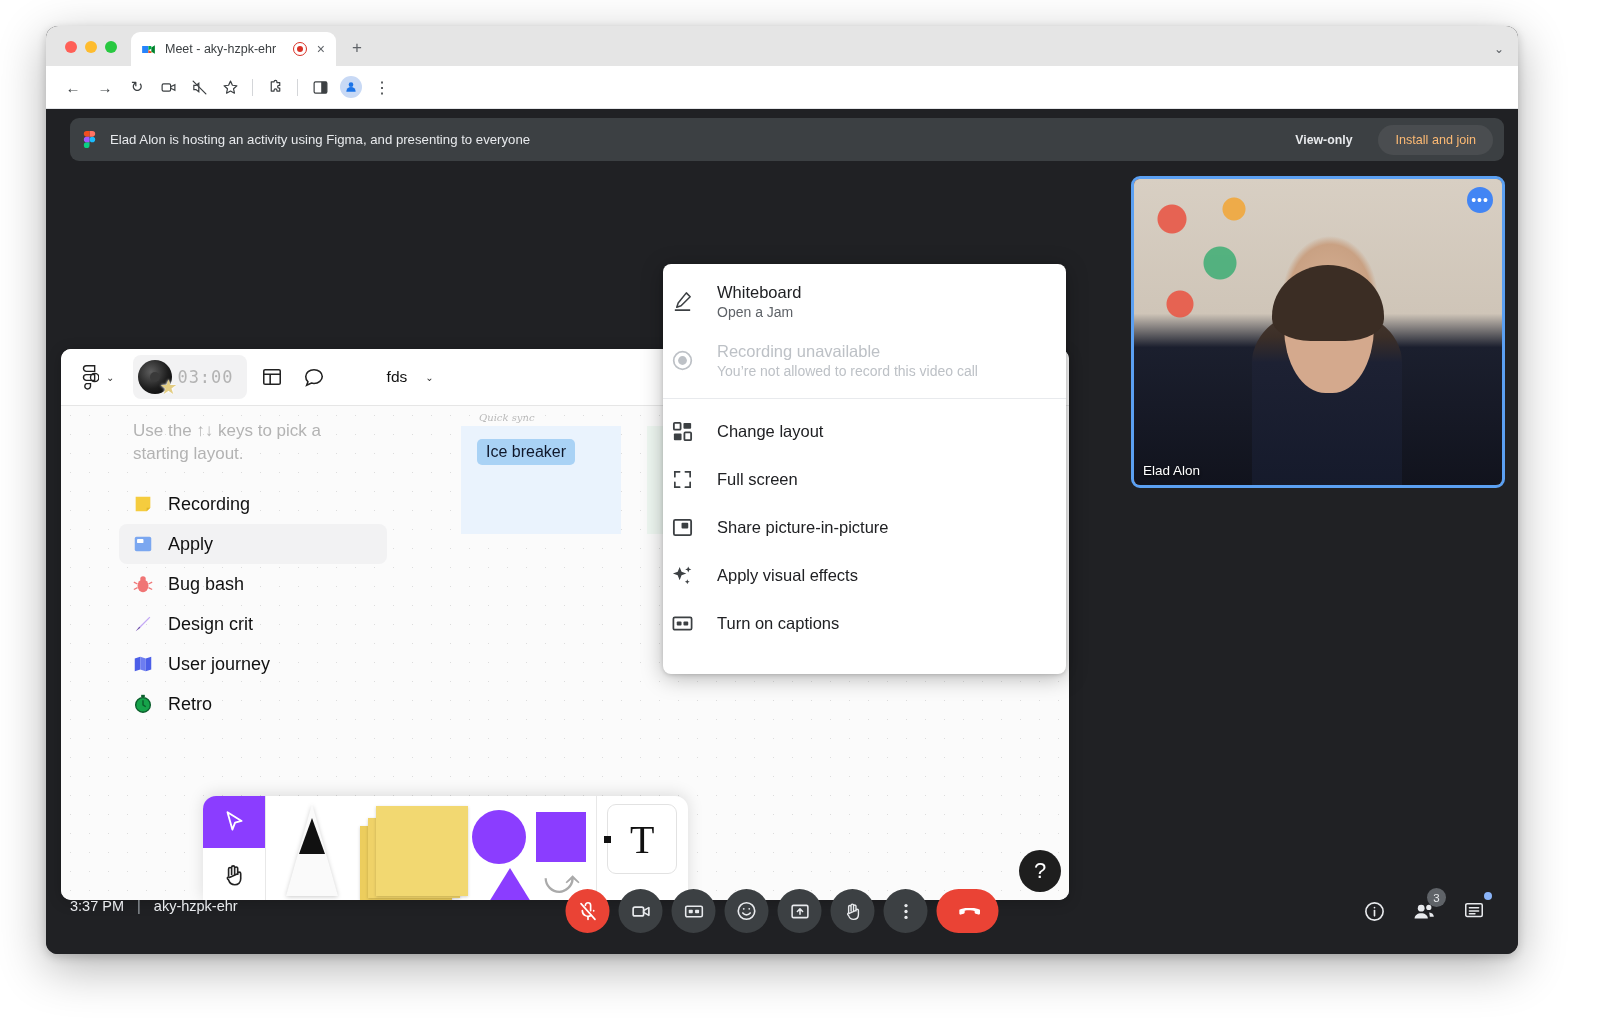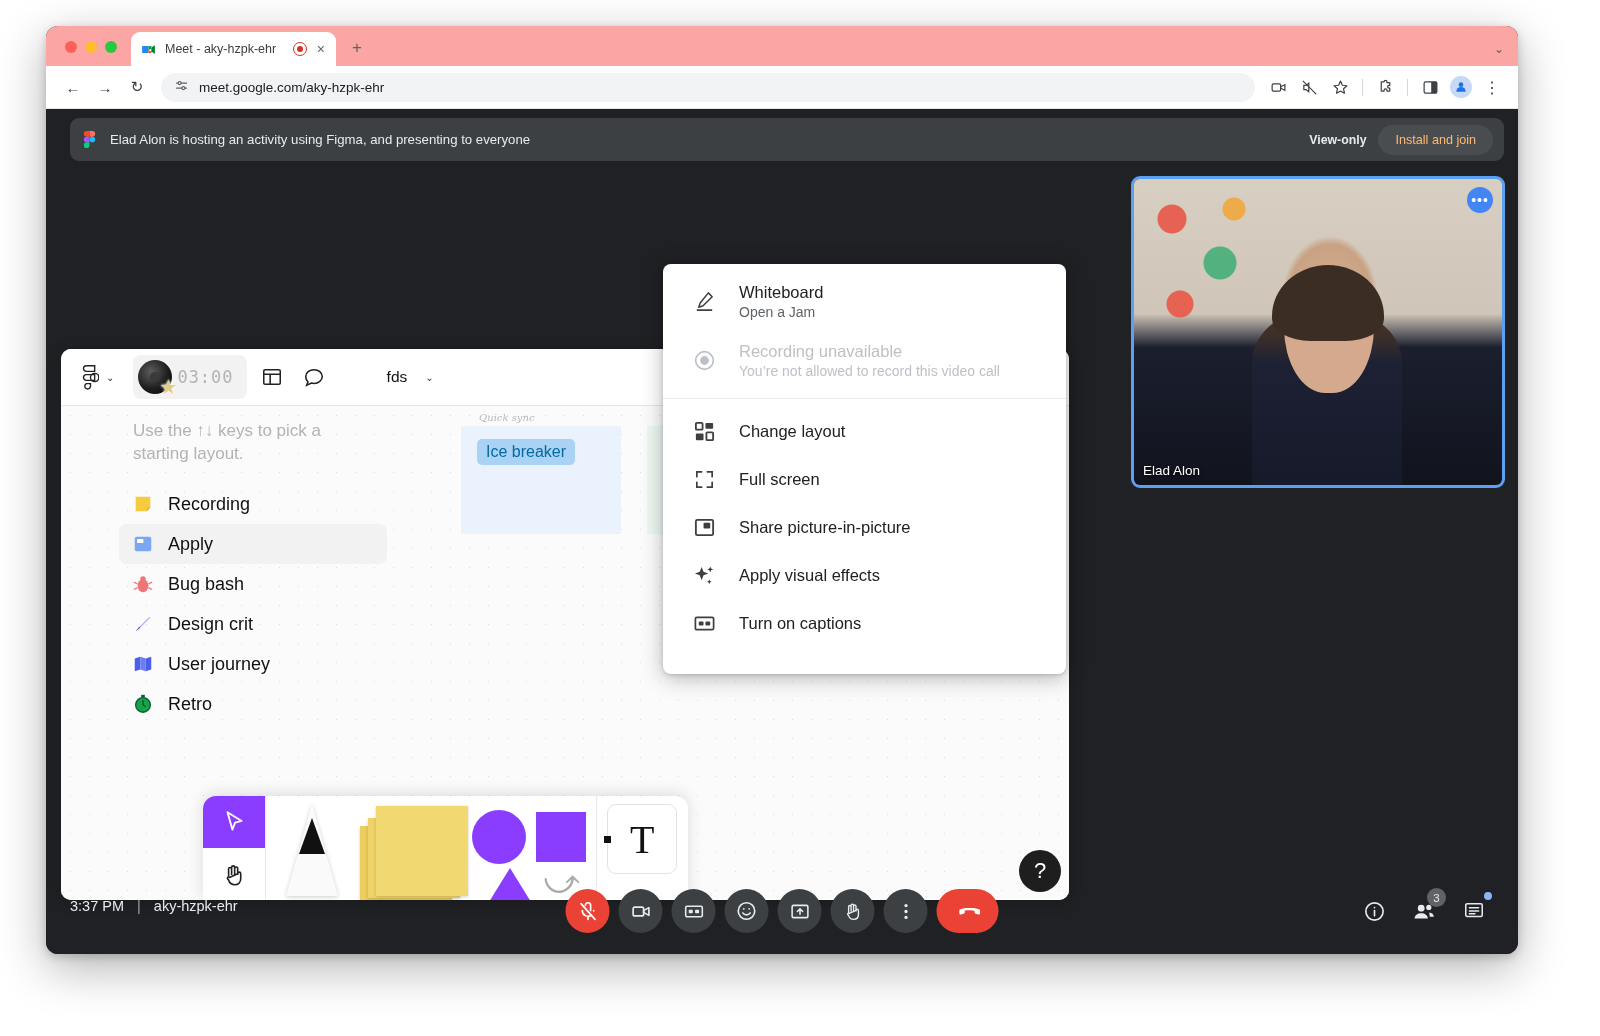--- a/index.html
+++ b/index.html
@@ -14,21 +14,21 @@
   
   .browser {
     position: absolute; left: 46px; top: 26px;
     width: 1472px; height: 928px;
     border-radius: 12px; overflow: hidden;
     background: #202124;
     box-shadow: 0 14px 48px rgba(0,0,0,.30), 0 3px 10px rgba(0,0,0,.18);
   }
   
   .tabstrip {
-    height: 40px; background: #fca5a5; position: relative;
+    height: 40px; background: #e5e5e5; position: relative;
     display: flex; align-items: flex-end;
   }
   .traffic { display: flex; gap: 8px; padding: 0 0 13px 19px; }
   .dot { width: 12px; height: 12px; border-radius: 50%; }
   .dot.r { background: #ff5f57; } .dot.y { background: #febc2e; } .dot.g { background: #28c840; }
   .tab {
     margin-left: 14px; height: 34px; width: 205px;
     background: #fff; border-radius: 9px 9px 0 0;
     display: flex; align-items: center; padding: 0 9px; gap: 8px;
     position: relative;
@@ -71,21 +71,21 @@
   .meet { position: relative; width: 100%; height: 845px; background: #202124; }
 
   
   .banner {
     position: absolute; left: 24px; top: 9px; right: 14px; height: 43px;
     background: #3c4043; border-radius: 9px;
     display: flex; align-items: center; padding: 0 11px; gap: 12px;
   }
   .figma-badge { width: 17px; height: 17px; position: relative; flex: 0 0 17px; }
   .banner-text { font-size: 13.2px; color: #e8eaed; flex: 1; }
-  .banner-viewonly { font-size: 12.3px; color: #e8eaed; font-weight: bold; }
+  .banner-viewonly { font-size: 12.3px; color: #e8eaed; font-weight: bold; margin-right: 14px; }
   .banner-btn {
     background: #4a4d50; color: #fdba74; font-size: 12.6px;
     border: none; border-radius: 17px; padding: 8px 17px; font-family: inherit;
   }
 
   
   .figma-app {
     position: absolute; left: 15px; top: 240px;
     width: 1008px; height: 551px; background: #fff;
     border-radius: 10px; overflow: hidden;
@@ -154,21 +154,21 @@
 
   
   .frames { position: absolute; left: 400px; top: 6px; }
   .frame-label { font-size: 10px; color: #b9b9b9; font-family: "DejaVu Serif", serif; font-style: italic; margin-left: 18px; margin-bottom: 3px; }
   .frame-row { display: flex; gap: 26px; }
   .frame { width: 160px; height: 108px; padding: 13px 10px 0 16px; }
   .frame.f1 { background: #eaf3fd; }
   .frame.f2 { background: #eef7f1; }
   .frame.f3 { background: #fbf8ec; }
   .chip { display: inline-block; border-radius: 5px; padding: 4px 9px; font-size: 16px; }
-  .chip.c1 { background: #a9d2f5; color: #0369a1; }
+  .chip.c1 { background: #a9d2f5; color: #0f172a; }
   .chip.c2 { background: #a5ddbb; color: #fff; }
   .chip.c3 { background: #f0deac; color: #fff; }
 
   
   .fig-tools {
     position: absolute; left: 142px; bottom: -1px; width: 485px; height: 105px;
     background: #fff; border-radius: 13px 13px 0 0;
     box-shadow: 0 -2px 16px rgba(0,0,0,.13);
     display: flex; align-items: flex-start; overflow: hidden;
   }
@@ -209,21 +209,21 @@
     display: flex; align-items: center; justify-content: center; font-size: 22px;
   }
 
   
   .ctxmenu {
     position: absolute; left: 617px; top: 155px; width: 403px;
     background: #fff; border-radius: 8px;
     box-shadow: 0 4px 22px rgba(0,0,0,.28), 0 1px 4px rgba(0,0,0,.16);
     padding: 8px 0 0 0; overflow: hidden; height: 410px;
   }
-  .mi { display: flex; align-items: center; gap: 22px; padding: 11px 28px; }
+  .mi { display: flex; align-items: center; gap: 22px; padding: 11px 6px; }
   .mi-ic { width: 26px; height: 26px; flex: 0 0 26px; display: flex; align-items: center; justify-content: center; color: #3c4043; }
   .mi-txt .t1 { font-size: 16.5px; color: #202124; }
   .mi-txt .t2 { font-size: 14px; color: #5f6368; margin-top: 2px; }
   .mi.disabled .t1 { color: #bdc1c6; }
   .mi.disabled .t2 { color: #bdc1c6; }
   .mi.disabled .mi-ic { color: #bdc1c6; }
   .mi-div { height: 1px; background: #e8eaed; margin: 8px 0; }
   .mi-single { font-size: 16.5px; color: #202124; }
 
   
@@ -348,31 +348,20 @@
         <span class="tab-close">×</span>
       </div>
       <span class="newtab">+</span>
       <span class="winmenu">⌄</span>
     </div>
 
     <div class="omnirow">
       <span class="navbtn">←</span>
       <span class="navbtn">→</span>
       <span class="navbtn">↻</span>
-      <div class="omnibox">
-        <span>
-          <svg width="15" height="15" viewBox="0 0 24 24" fill="none" stroke="#5f6368" stroke-width="2" stroke-linecap="round">
-            <line x1="4" y1="8" x2="20" y2="8"></line>
-              <line x1="4" y1="16" x2="20" y2="16"></line>
-            <circle cx="9" cy="8" r="2.4" fill="#fff"></circle>
-              <circle cx="15" cy="16" r="2.4" fill="#fff"></circle>
-          </svg>
-        </span>
-        <span class="omni-url">meet.google.com/aky-hzpk-ehr</span>
-      </div>
       <div class="toolicons">
         <span class="toolicon">
           <svg width="17" height="17" viewBox="0 0 24 24" fill="none" stroke="#3c4043" stroke-width="1.7">
               <rect x="3" y="7" width="12" height="10" rx="2"></rect>
               <path d="M15 11l6-3v8l-6-3z"></path>
             </svg>
         </span>
         <span class="toolicon">
           <svg width="17" height="17" viewBox="0 0 24 24" fill="none" stroke="#3c4043" stroke-width="1.7" stroke-linecap="round">
               <path d="M4 9h3l4-3v12l-4-3H4z"></path>

